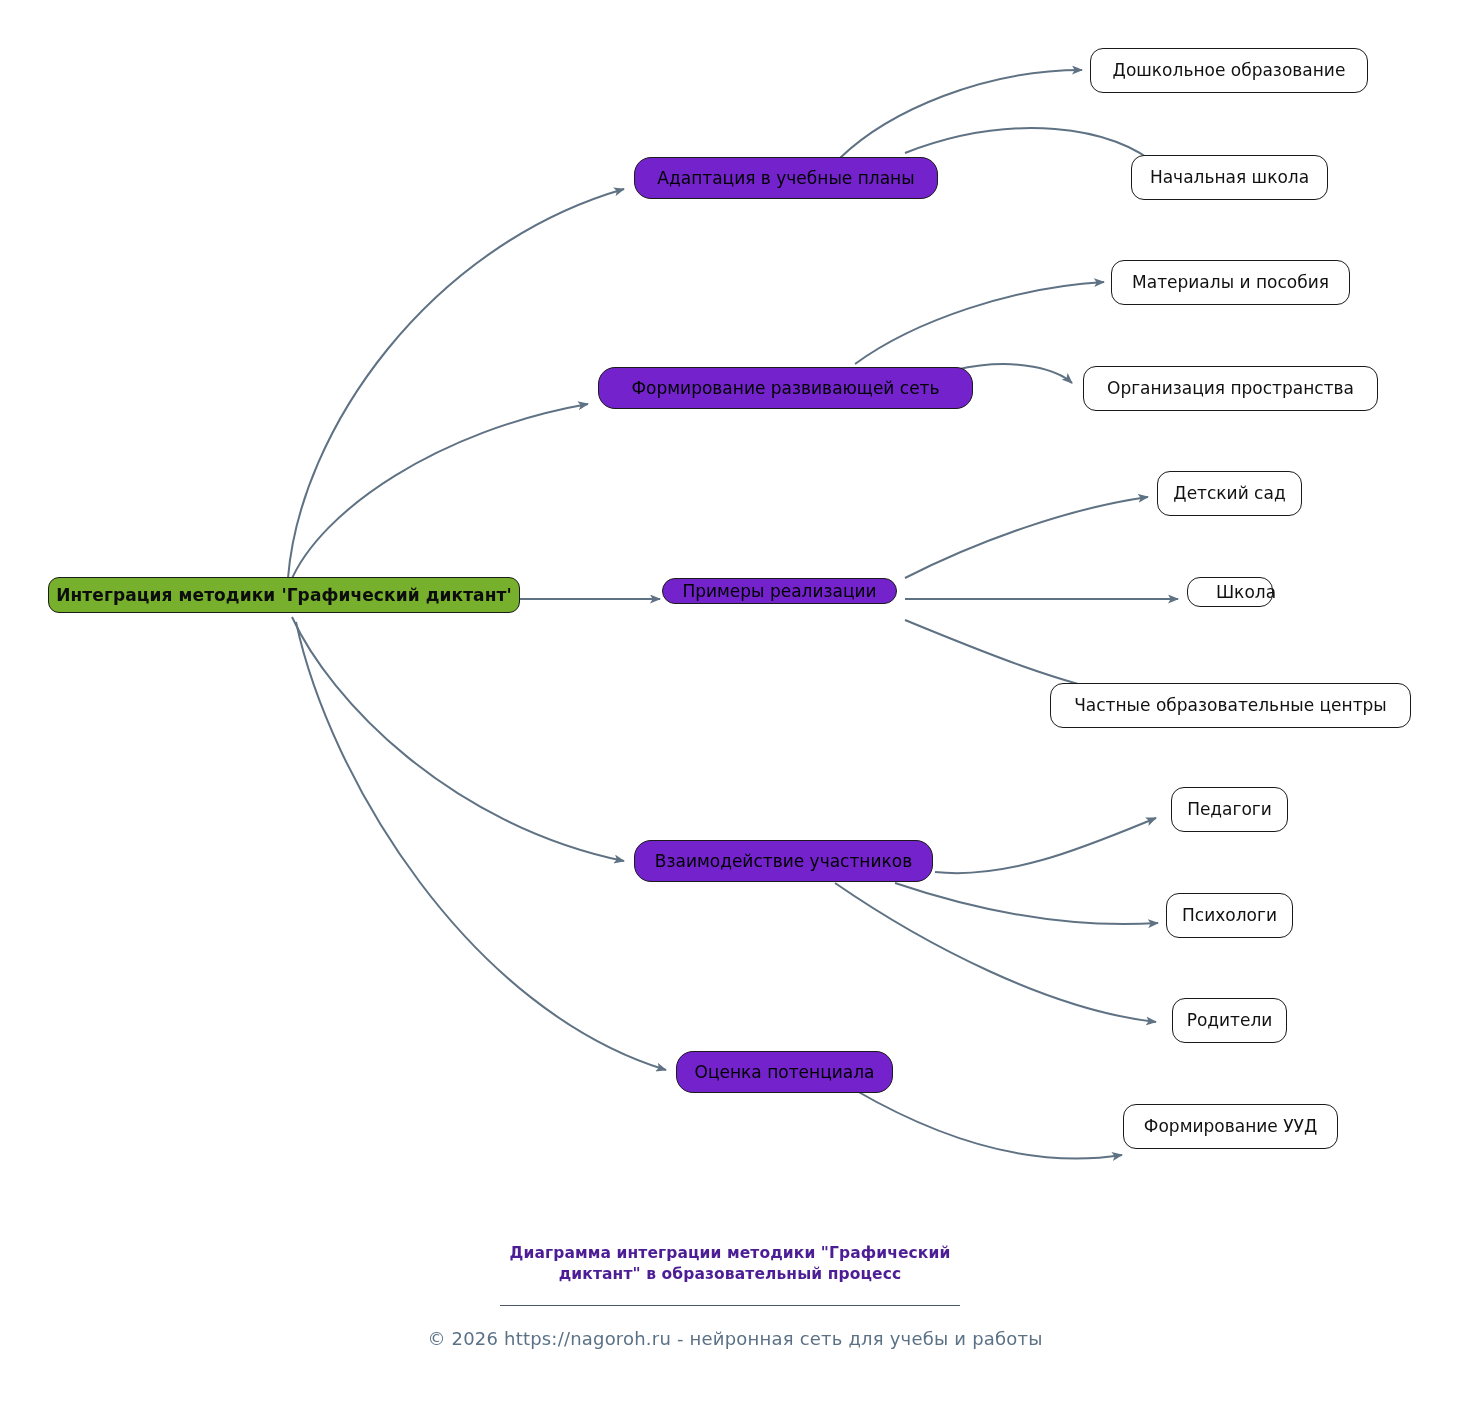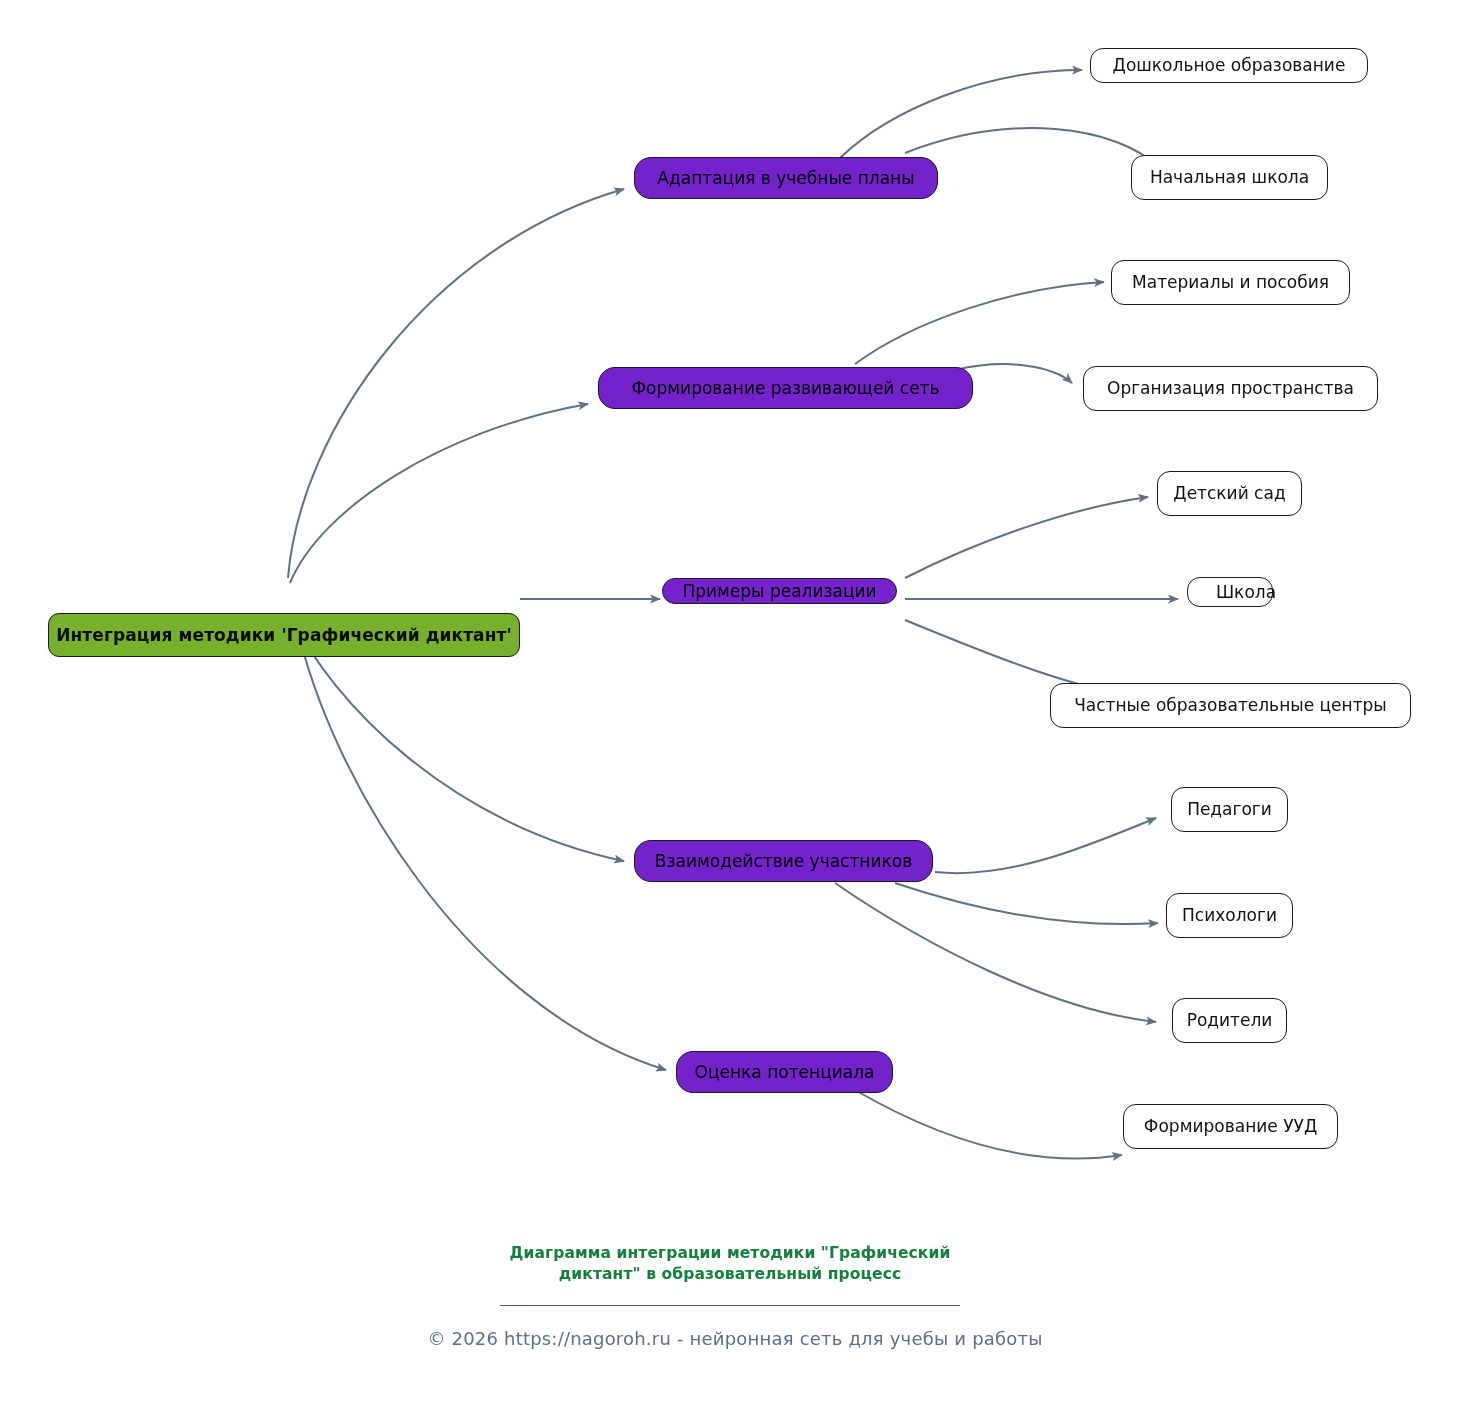--- a/index.html
+++ b/index.html
@@ -73,21 +73,21 @@
   #footer {
     position: absolute;
     left: 0;
     width: 1460px;
     text-align: center;
   }
 
   .footer-title {
     font-size: 15.5px;
     font-weight: 700;
-    color: #15803d;
+    color: #4c1d95;
     line-height: 1.38;
     letter-spacing: 0.1px;
   }
 
   .footer-rule {
     width: 460px;
     height: 0;
     border-top: 1.6px solid #4a5a6a;
     margin: 19px auto 0 auto;
   }
@@ -131,28 +131,28 @@
       <path d="M905,620 C990,655 1060,683 1128,696"></path>
 
       <path d="M935,872 C1010,880 1090,845 1156,818"></path>
       <path d="M895,883 C990,915 1080,928 1158,923"></path>
       <path d="M835,883 C925,945 1050,1010 1156,1022"></path>
 
       <path d="M855,1090 C950,1145 1040,1168 1122,1155"></path>
     </g>
   </svg>
 
-  <div class="node node-root" style="left:48px; top:577px; width:472px; height:44px;margin-top:36px;">
+  <div class="node node-root" style="left:48px; top:577px; width:472px; height:36px;">
     <span>Интеграция методики 'Графический диктант'</span>
   </div>
 
   <div class="node node-branch" style="left:634px; top:157px; width:304px; height:42px;">
     <span>Адаптация в учебные планы</span>
   </div>
-  <div class="node node-leaf" style="left:1090px; top:48px; width:278px; height:35px;">
+  <div class="node node-leaf" style="left:1090px; top:48px; width:278px; height:45px;">
     <span>Дошкольное образование</span>
   </div>
   <div class="node node-leaf" style="left:1131px; top:155px; width:197px; height:45px;">
     <span>Начальная школа</span>
   </div>
 
   <div class="node node-branch" style="left:598px; top:367px; width:375px; height:42px;">
     <span>Формирование развивающей сеть</span>
   </div>
   <div class="node node-leaf" style="left:1111px; top:260px; width:239px; height:45px;">

